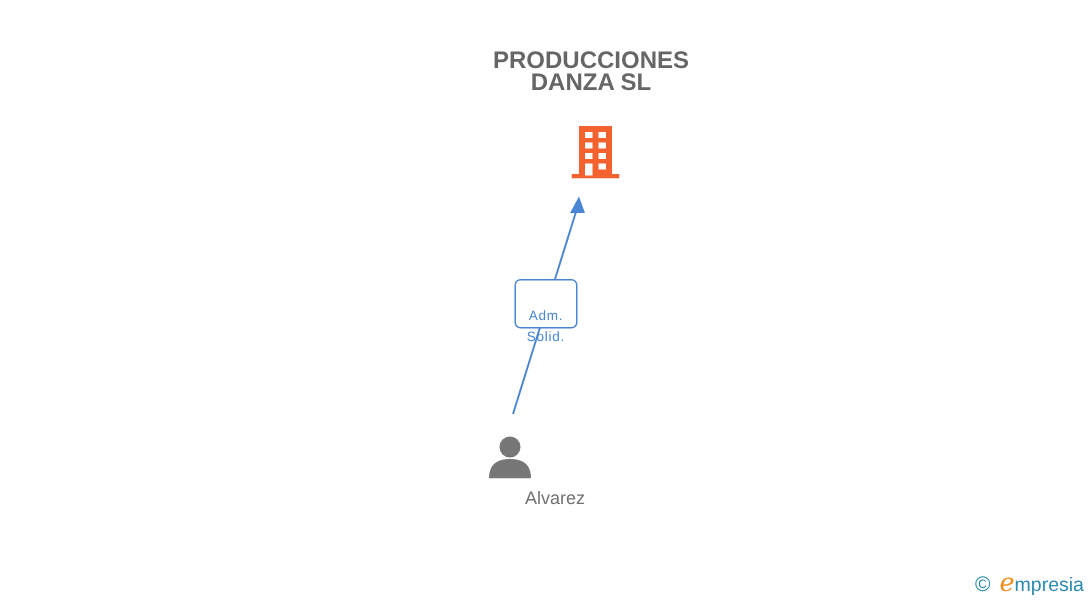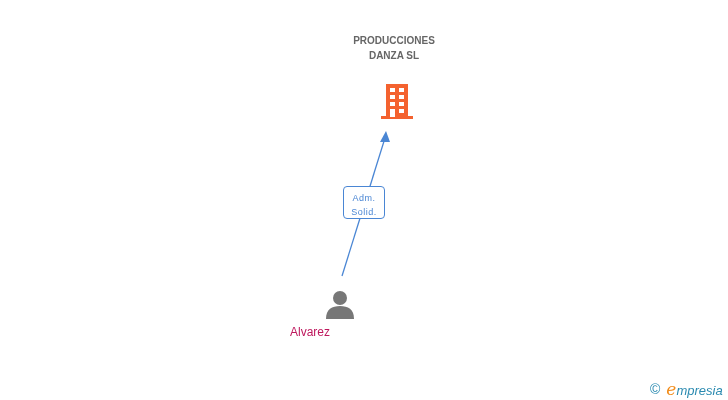--- a/index.html
+++ b/index.html
@@ -1,25 +1,25 @@
 <!DOCTYPE html>
 <html><head>
 <meta charset="utf-8">
 <style>
   html, body { margin:0; padding:0; }
   body { width:728px; height:400px; background:#ffffff; position:relative; overflow:hidden; font-family:"Liberation Sans", "DejaVu Sans", sans-serif; }
-  .company-name { position:absolute; left:324px; top:33px; width:140px; text-align:center; font-size:10px; font-weight:bold; color:#666666; line-height:15px; }
+  .company-name { position:absolute; left:324px; top:33px; width:140px; text-align:center; font-size:16px; font-weight:bold; color:#666666; line-height:15px; }
   .building { position:absolute; left:381px; top:84px; }
   .edges { position:absolute; left:0; top:0; }
-  .role-label { position:absolute; left:343px; top:186px; width:42px; height:33px; border:1px solid #4a86d4; border-radius:4px; background:#fff; color:#4a86d4; font-size:9px; line-height:14px; text-align:center; padding-top:4px; box-sizing:border-box; letter-spacing:0.5px; }
+  .role-label { position:absolute; left:343px; top:186px; width:42px; height:33px; border:1px solid #4a86d4; border-radius:4px; background:#fff; color:#4a86d4; font-size:9px; line-height:14px; text-align:center; padding-top:16px; box-sizing:border-box; letter-spacing:0.5px; }
   .person-icon { position:absolute; left:324px; top:289px; }
-  .person-name { position:absolute; left:290px; top:325px; width:100px; text-align:left; font-size:12px; color:#be185d; line-height:15px; }
+  .person-name { position:absolute; left:290px; top:325px; width:100px; text-align:right; font-size:12px; color:#737373; line-height:15px; }
   .brand { position:absolute; left:650px; top:379px; font-size:14px; color:#2a8ab0; display:flex; align-items:center; gap:6px; }
   .brand .e { color:#f28c1a; font-style:italic; font-family:"DejaVu Serif", serif; font-size:17px; }
-  .brand .rest { color:#2a8ab0; font-style:italic; font-size:13px; }
+  .brand .rest { color:#2a8ab0; font-size:13px; }
 </style>
 </head>
 <body>
 
 <div class="company-name">
   <div>PRODUCCIONES</div>
   <div>DANZA SL</div>
 </div>
 
 <div class="building">

